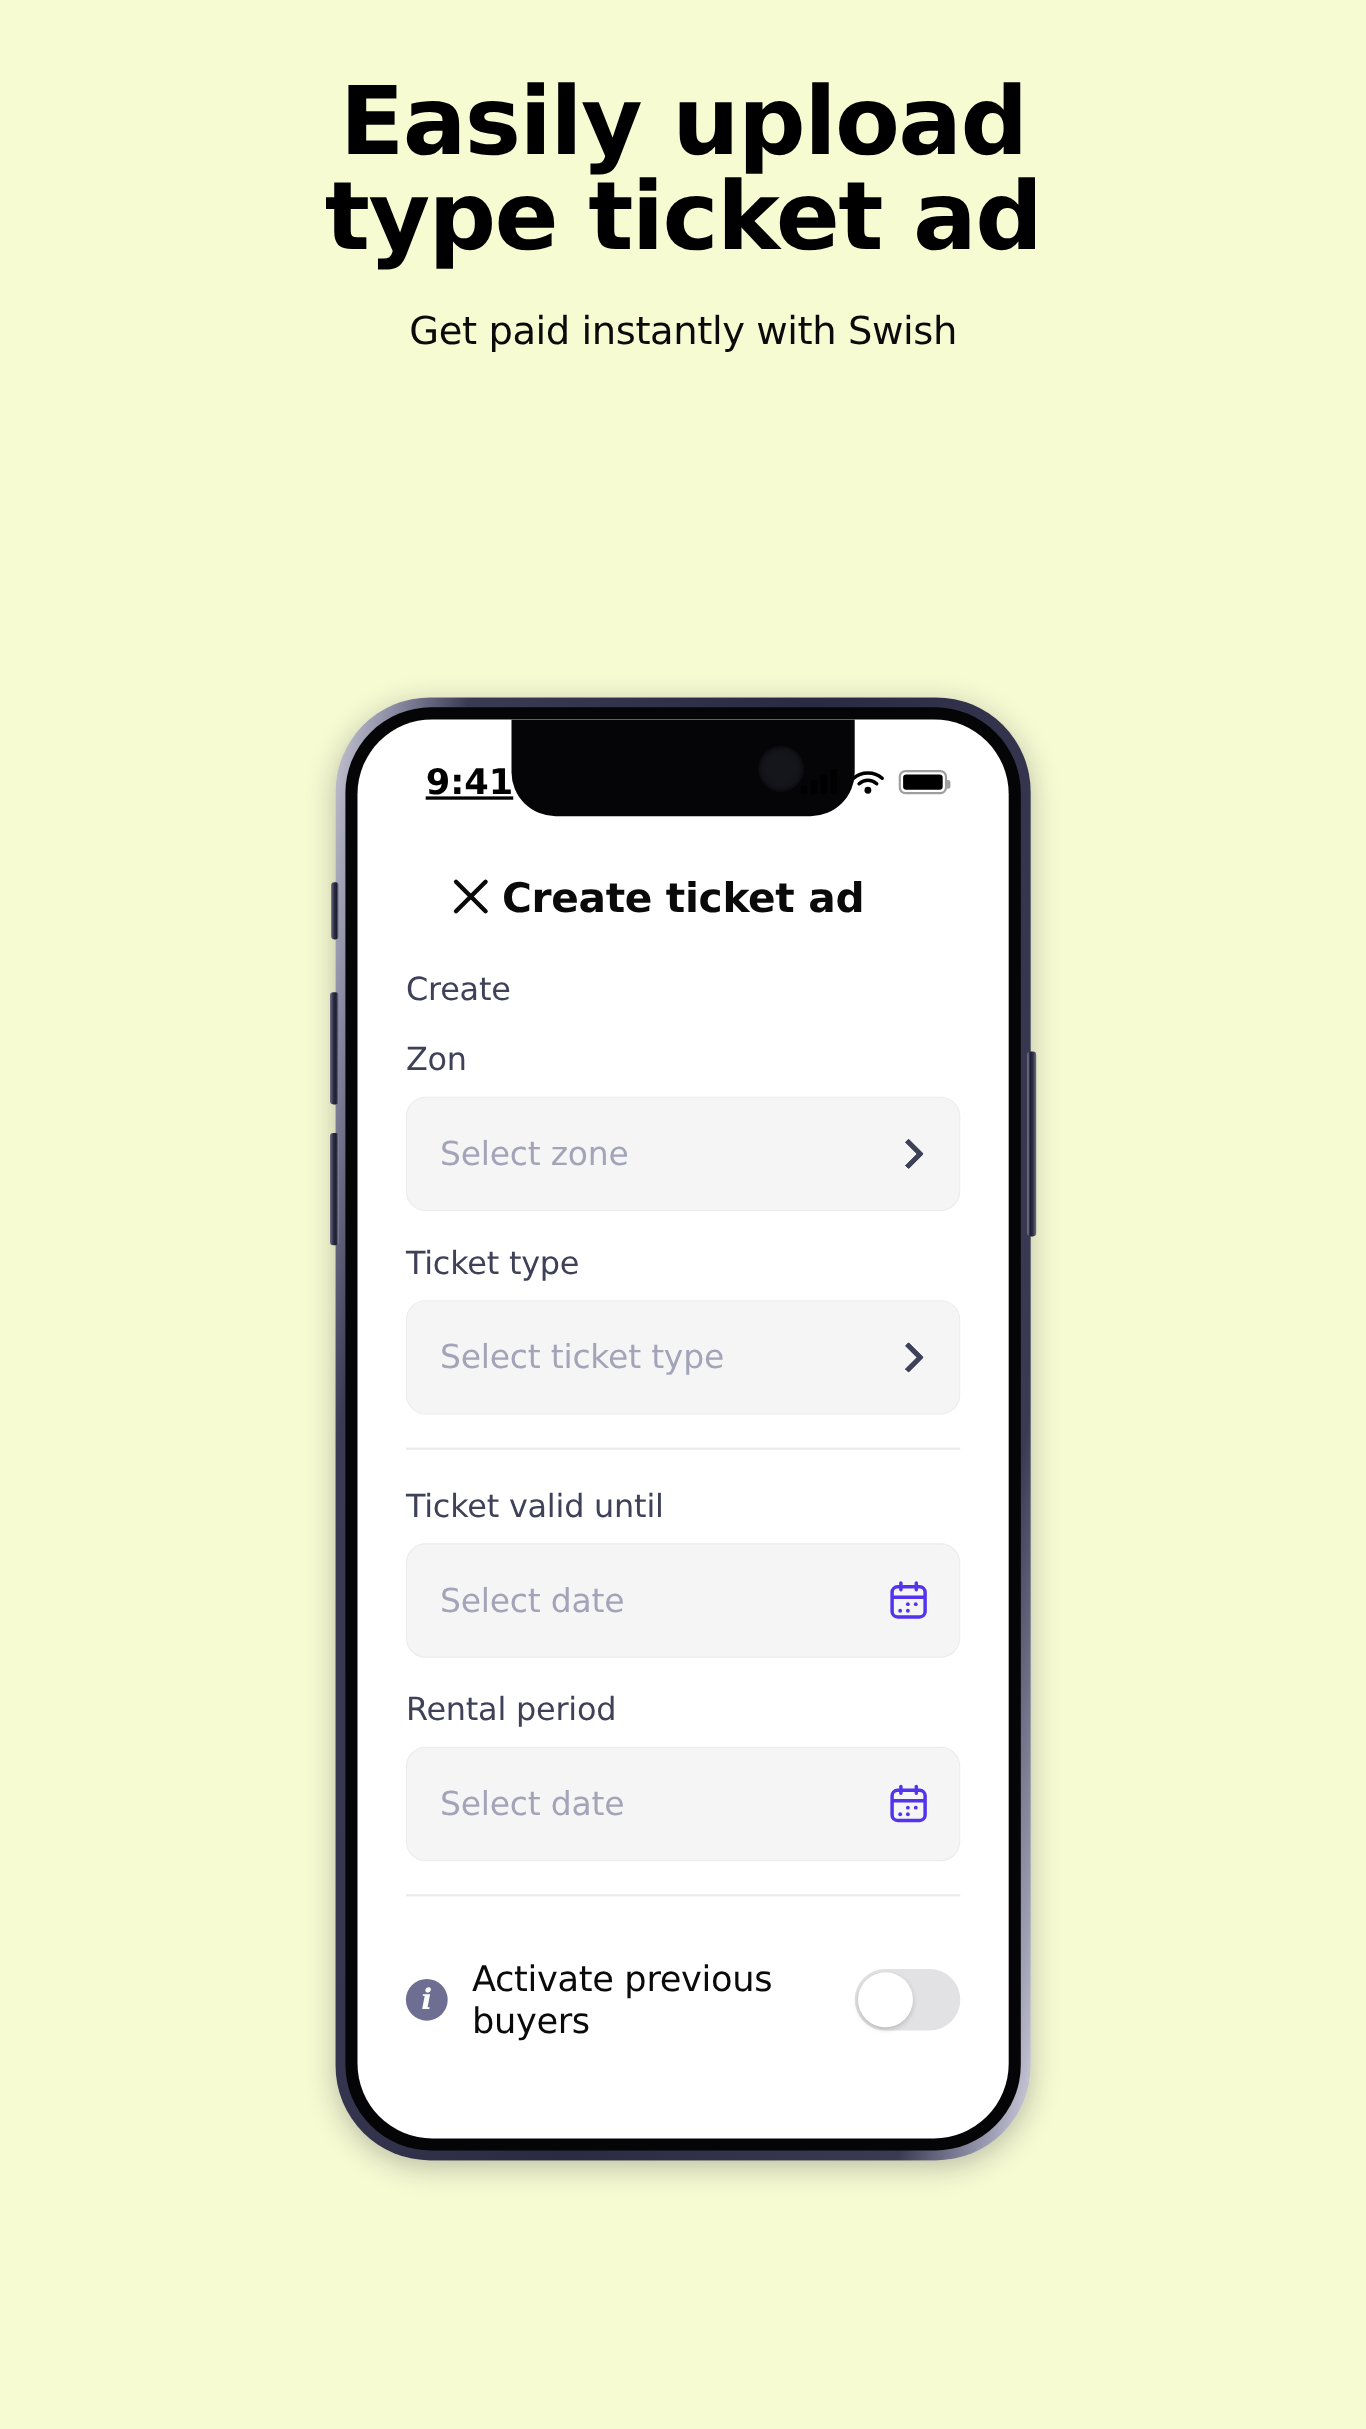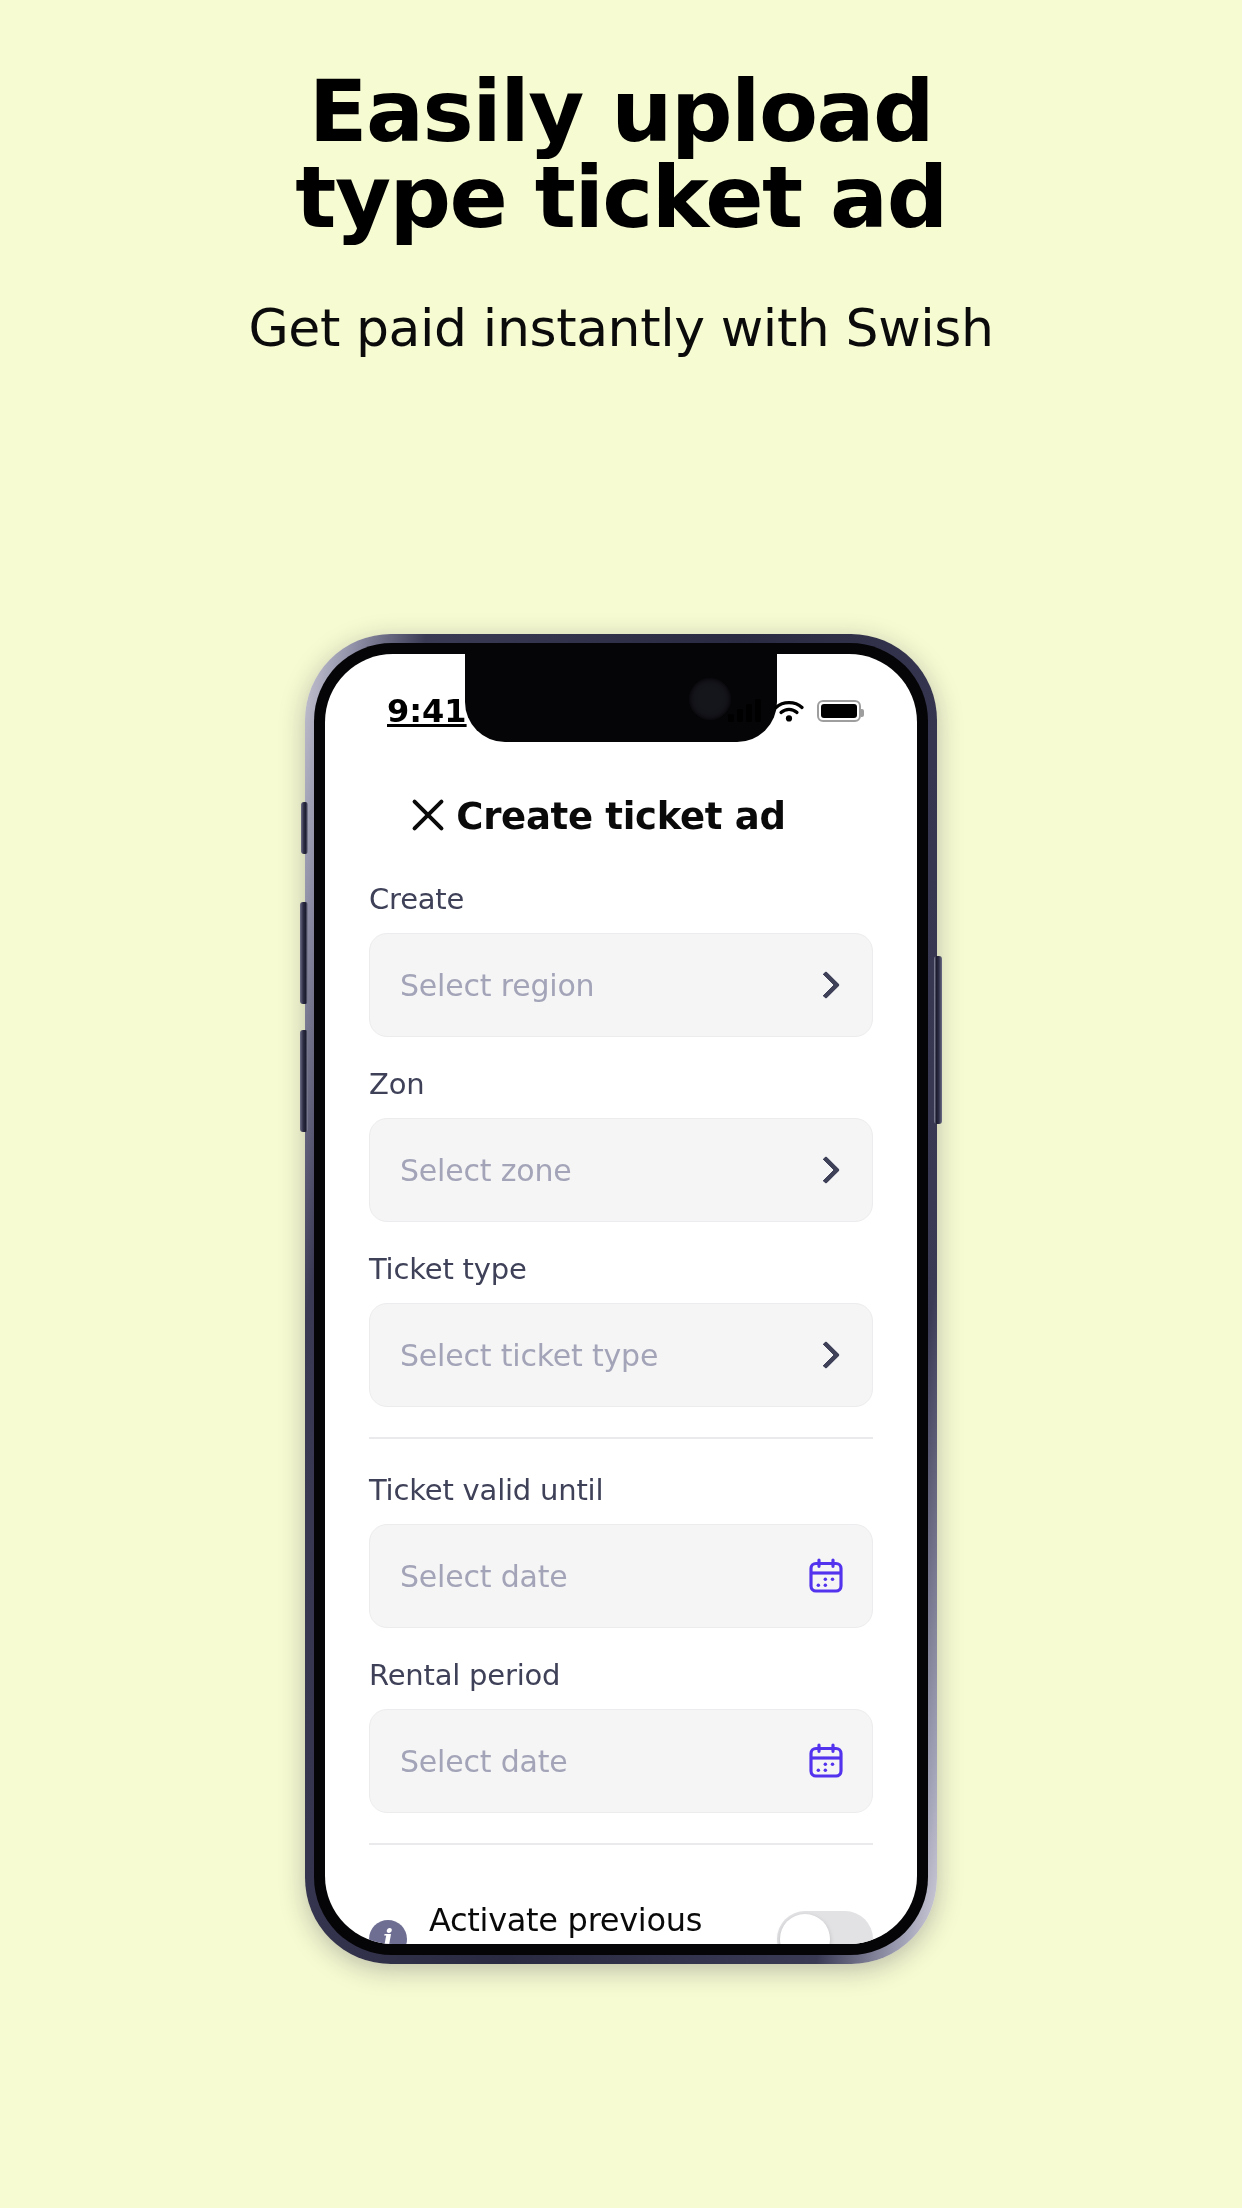--- a/index.html
+++ b/index.html
@@ -26,23 +26,23 @@
     font-family: "DejaVu Sans", sans-serif;
     font-size: 86px;
     line-height: 1.0;
     font-weight: 700;
     color: #000000;
     letter-spacing: -1.5px;
     padding: 0 120px;
   }
   .promo-title .line { display: block; }
   .promo-subtitle {
-    margin-top: 58px;
-    font-family: "DejaVu Sans", sans-serif;
-    font-size: 52px;
+    margin-top: 42px;
+    font-family: "DejaVu Sans", sans-serif;
+    font-size: 35px;
     font-weight: 400;
     color: #0B0B0B;
     letter-spacing: -0.4px;
   }
 
   
   .phone-wrap {
     position: absolute;
     left: 50%;
     transform: translateX(-50%);
@@ -337,24 +337,20 @@
 
     <div class="app-header">
       <div class="close-btn"></div>
       <div class="app-title">Create ticket ad</div>
     </div>
 
     <div class="form">
 
       <div class="field">
         <div class="field-label">Create</div>
-        <div class="field-box">
-          <span class="field-placeholder">Select region</span>
-          <span class="chevron"></span>
-        </div>
       </div>
 
       <div class="field">
         <div class="field-label">Zon</div>
         <div class="field-box">
           <span class="field-placeholder">Select zone</span>
           <span class="chevron"></span>
         </div>
       </div>
 

